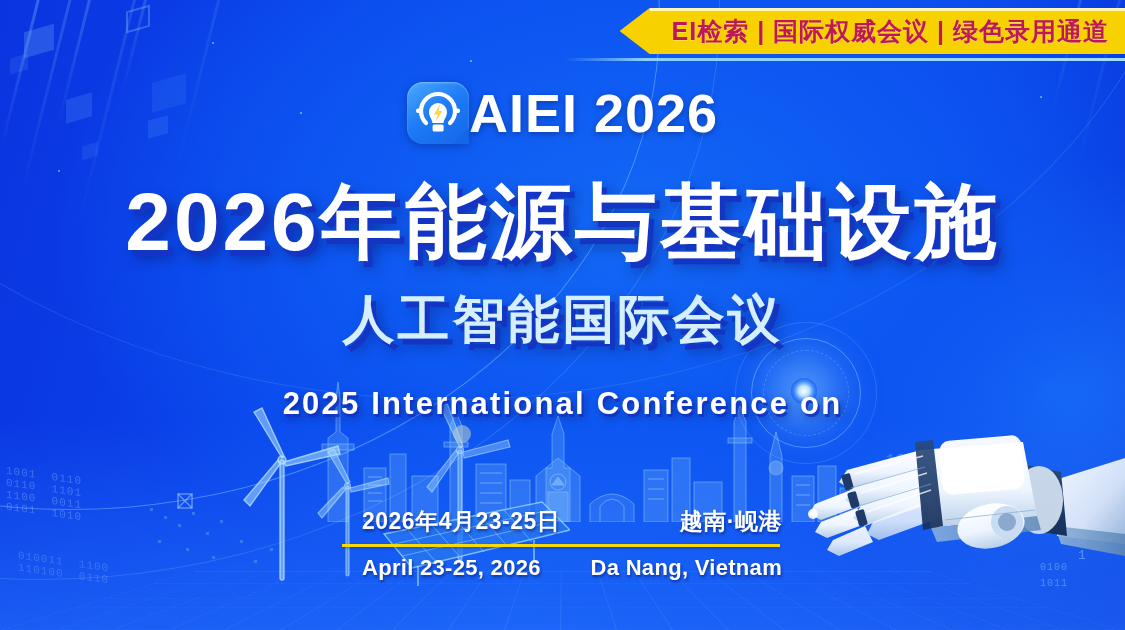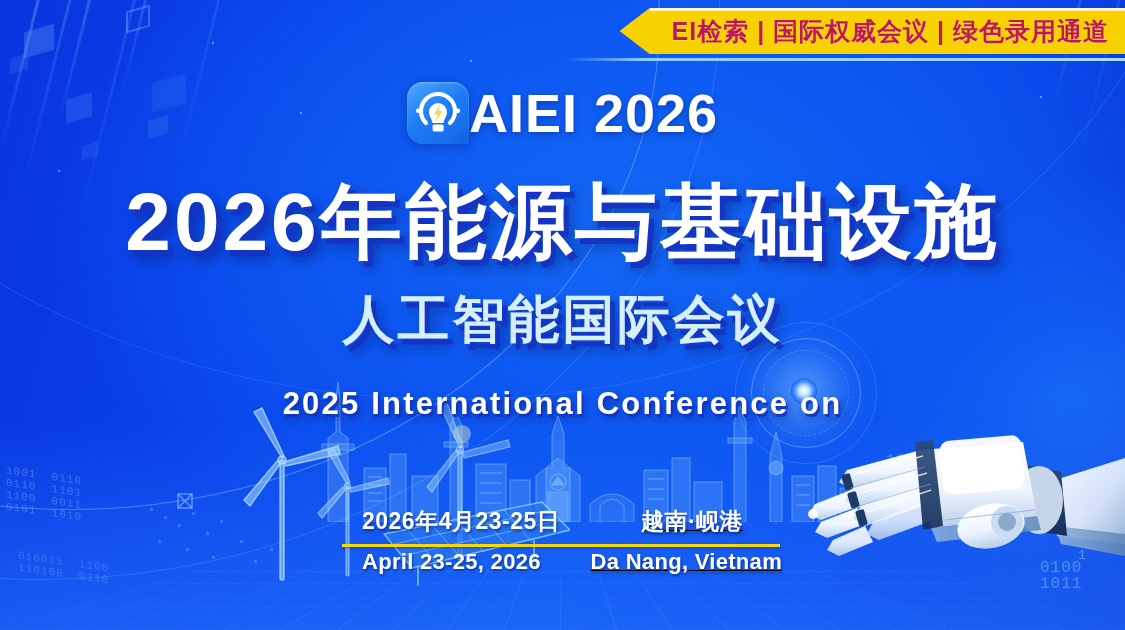--- a/index.html
+++ b/index.html
@@ -173,23 +173,23 @@
   }
   .en-line-1 { top:386px; font-size:31px; line-height:36px; }
   .en-line-2 { top:418px; font-size:31px; line-height:36px; letter-spacing:2.4px; }
 
   
   .info-block {
     position:absolute; left:342px; top:480px; width:440px;margin-top:26px;
   }
   .info-row { display:flex; align-items:baseline; }
   .info-row-cn { height:36px; }
-  .info-row-en { height:38px; }
+  .info-row-en { height:38px; padding-top:6px; }
   .info-date { width:250px; text-align:left; padding-left:20px; }
-  .info-place { flex:1; text-align:center; padding-left:10px;text-decoration:underline; }
+  .info-place { flex:1; text-align:right; padding-left:10px; }
 
   .info-cn {
     font-size:23px; font-weight:bold; color:#ffffff;
     letter-spacing:.5px; white-space:nowrap;
     text-shadow:1px 2px 3px rgba(5,25,95,.6);
   }
   .info-en {
     font-size:22px; font-weight:bold; color:#ffffff;
     letter-spacing:.3px; white-space:nowrap;
     text-shadow:1px 2px 3px rgba(5,25,95,.6);
@@ -247,21 +247,21 @@
 110100  0110</div>
 
     <div class="code-col" style="left:886px; top:452px; font-size:15px; line-height:17px; color:rgba(150,215,255,.38);">100  0110
 011  1001
 110  0101</div>
     <div class="code-col" style="left:1078px; top:488px; font-size:13px; line-height:15px; color:rgba(160,220,255,.45);">0
 1
 0
 0
 1</div>
-    <div class="code-col" style="left:1040px; top:560px; font-size:16px; line-height:16px; color:rgba(160,220,255,.4);">0100
+    <div class="code-col" style="left:1040px; top:560px; font-size:10px; line-height:16px; color:rgba(160,220,255,.4);">0100
 1011</div>
 
     <div class="skyline">
       <svg width="560" height="150" viewBox="0 0 560 150" xmlns="http://www.w3.org/2000/svg">
         <g fill="rgba(150,215,255,.30)" stroke="rgba(190,235,255,.55)" stroke-width="1">
 
           <path d="M28 150 L28 66 L36 60 L36 26 L38 10 L40 26 L40 60 L48 66 L48 150 Z"></path>
           <rect x="22" y="72" width="32" height="6"></rect>
 
           <rect x="64" y="96" width="22" height="54"></rect>

